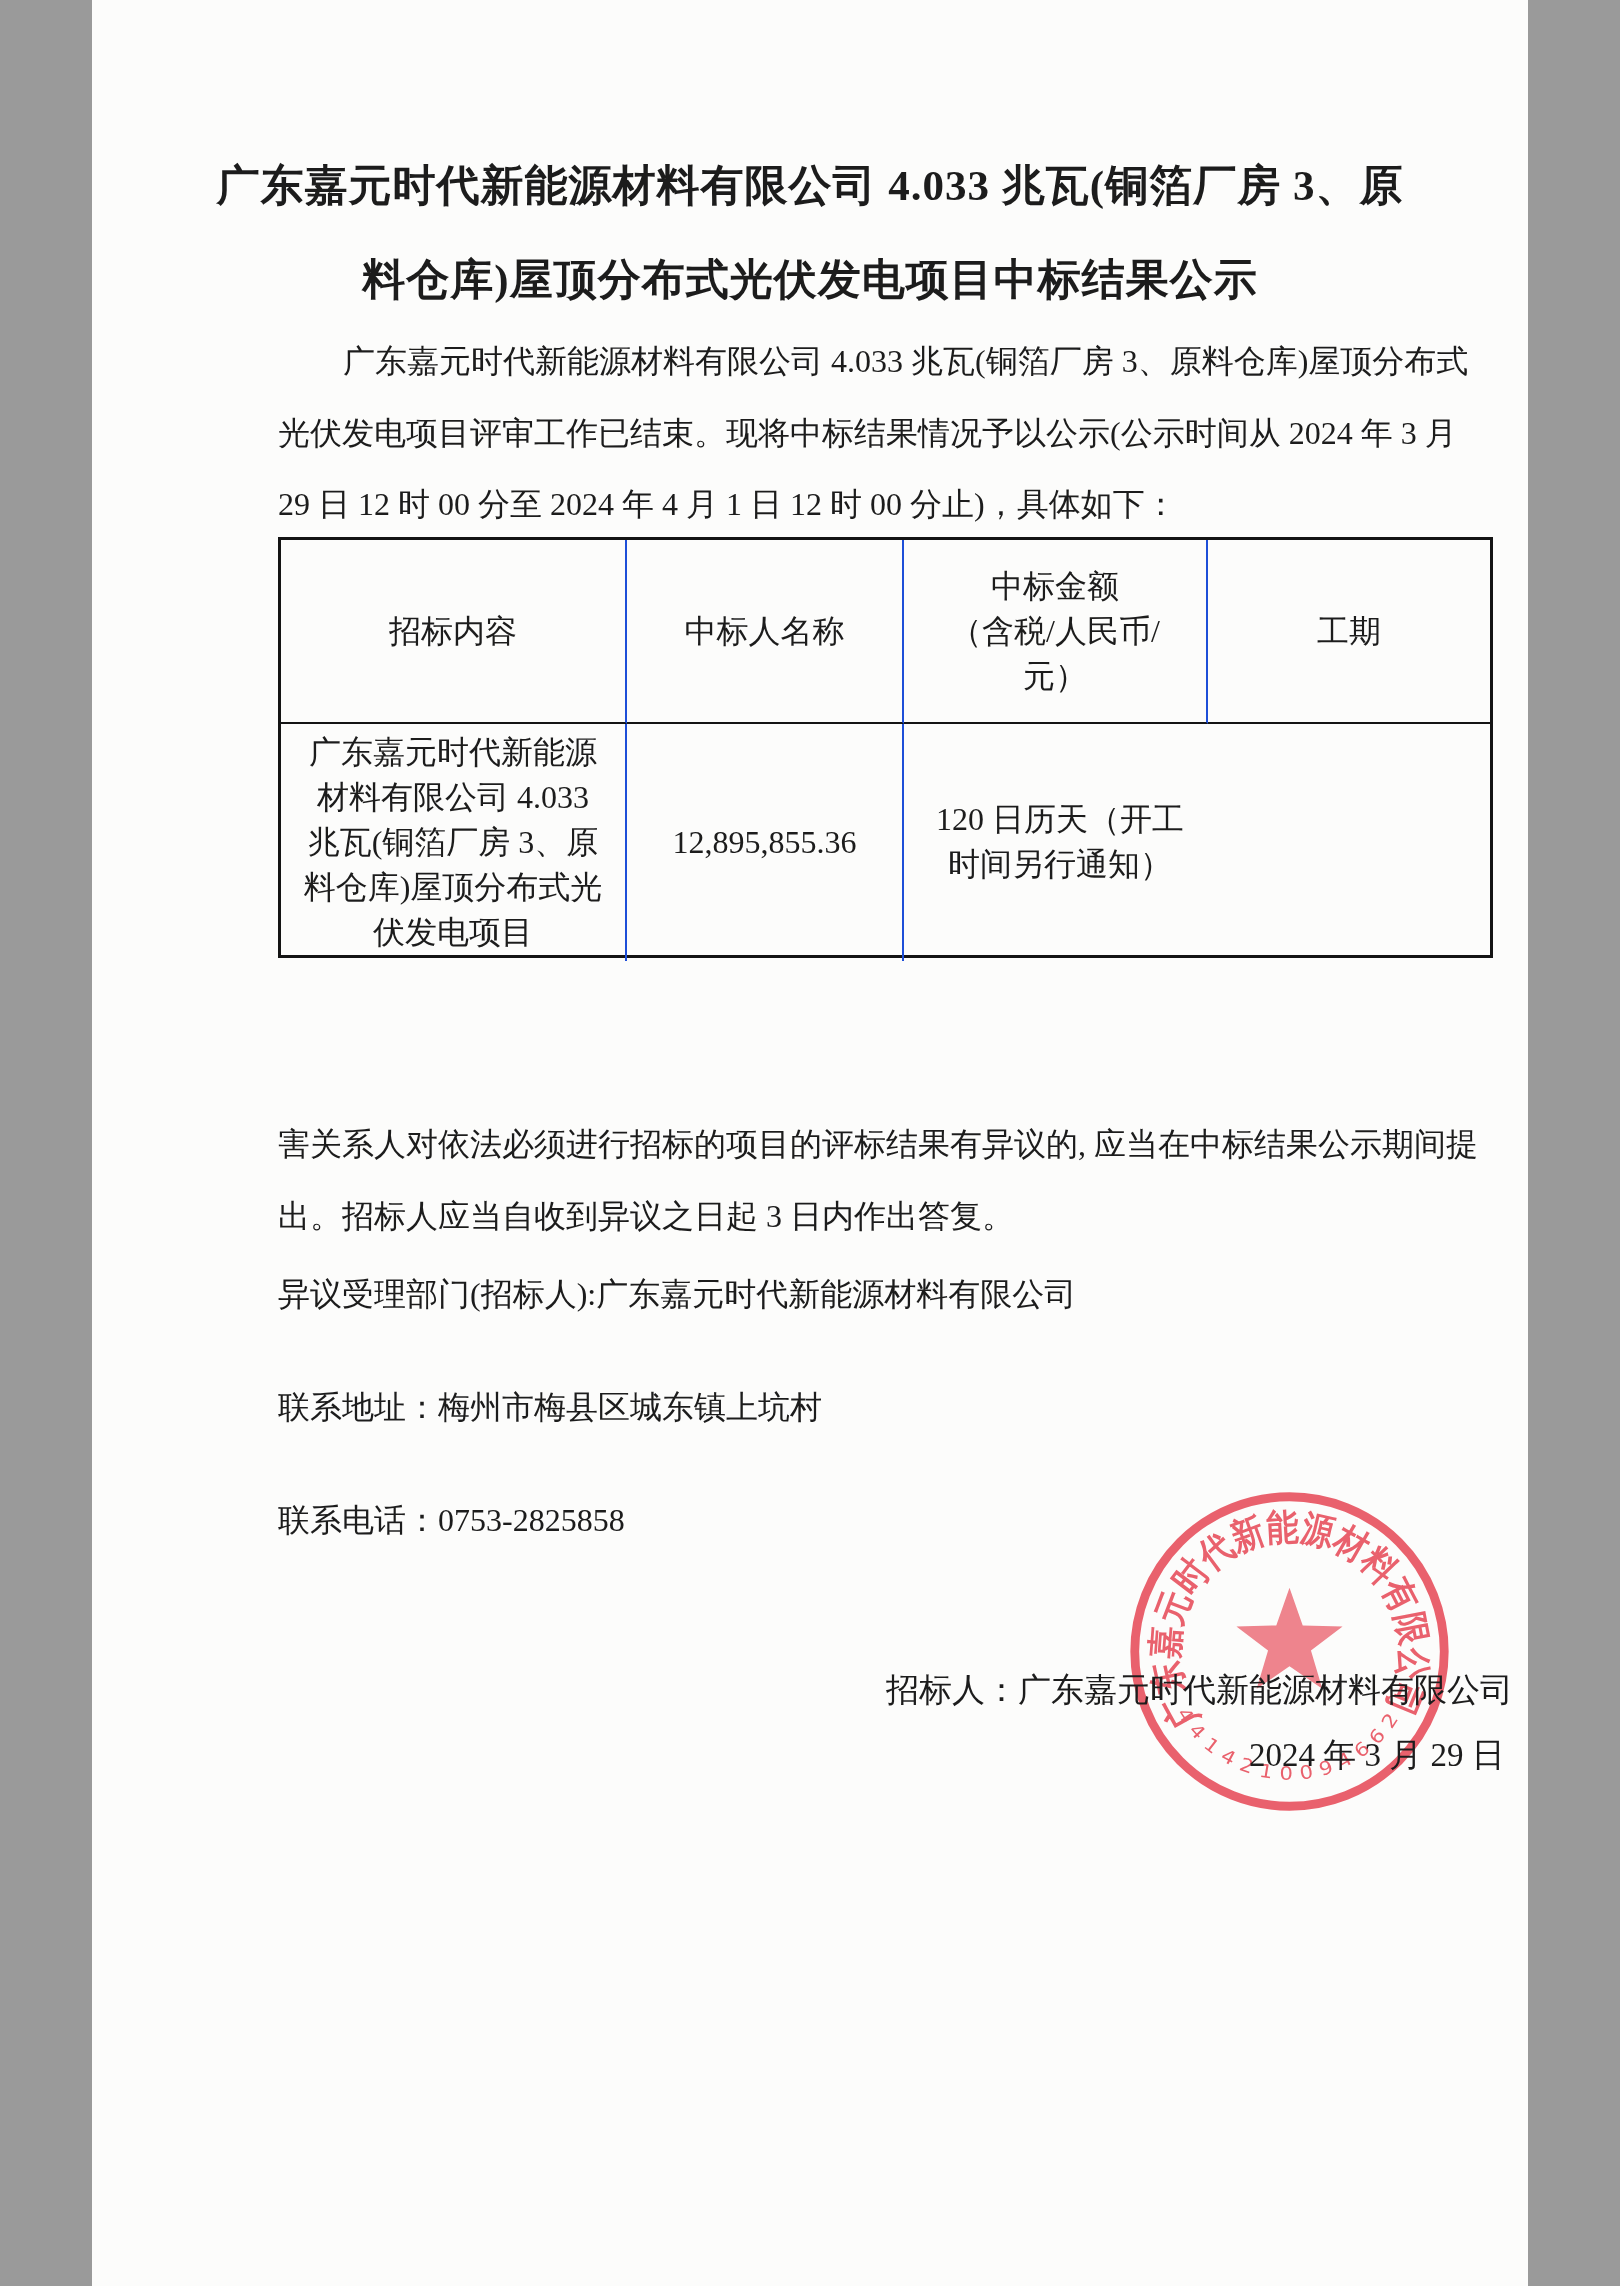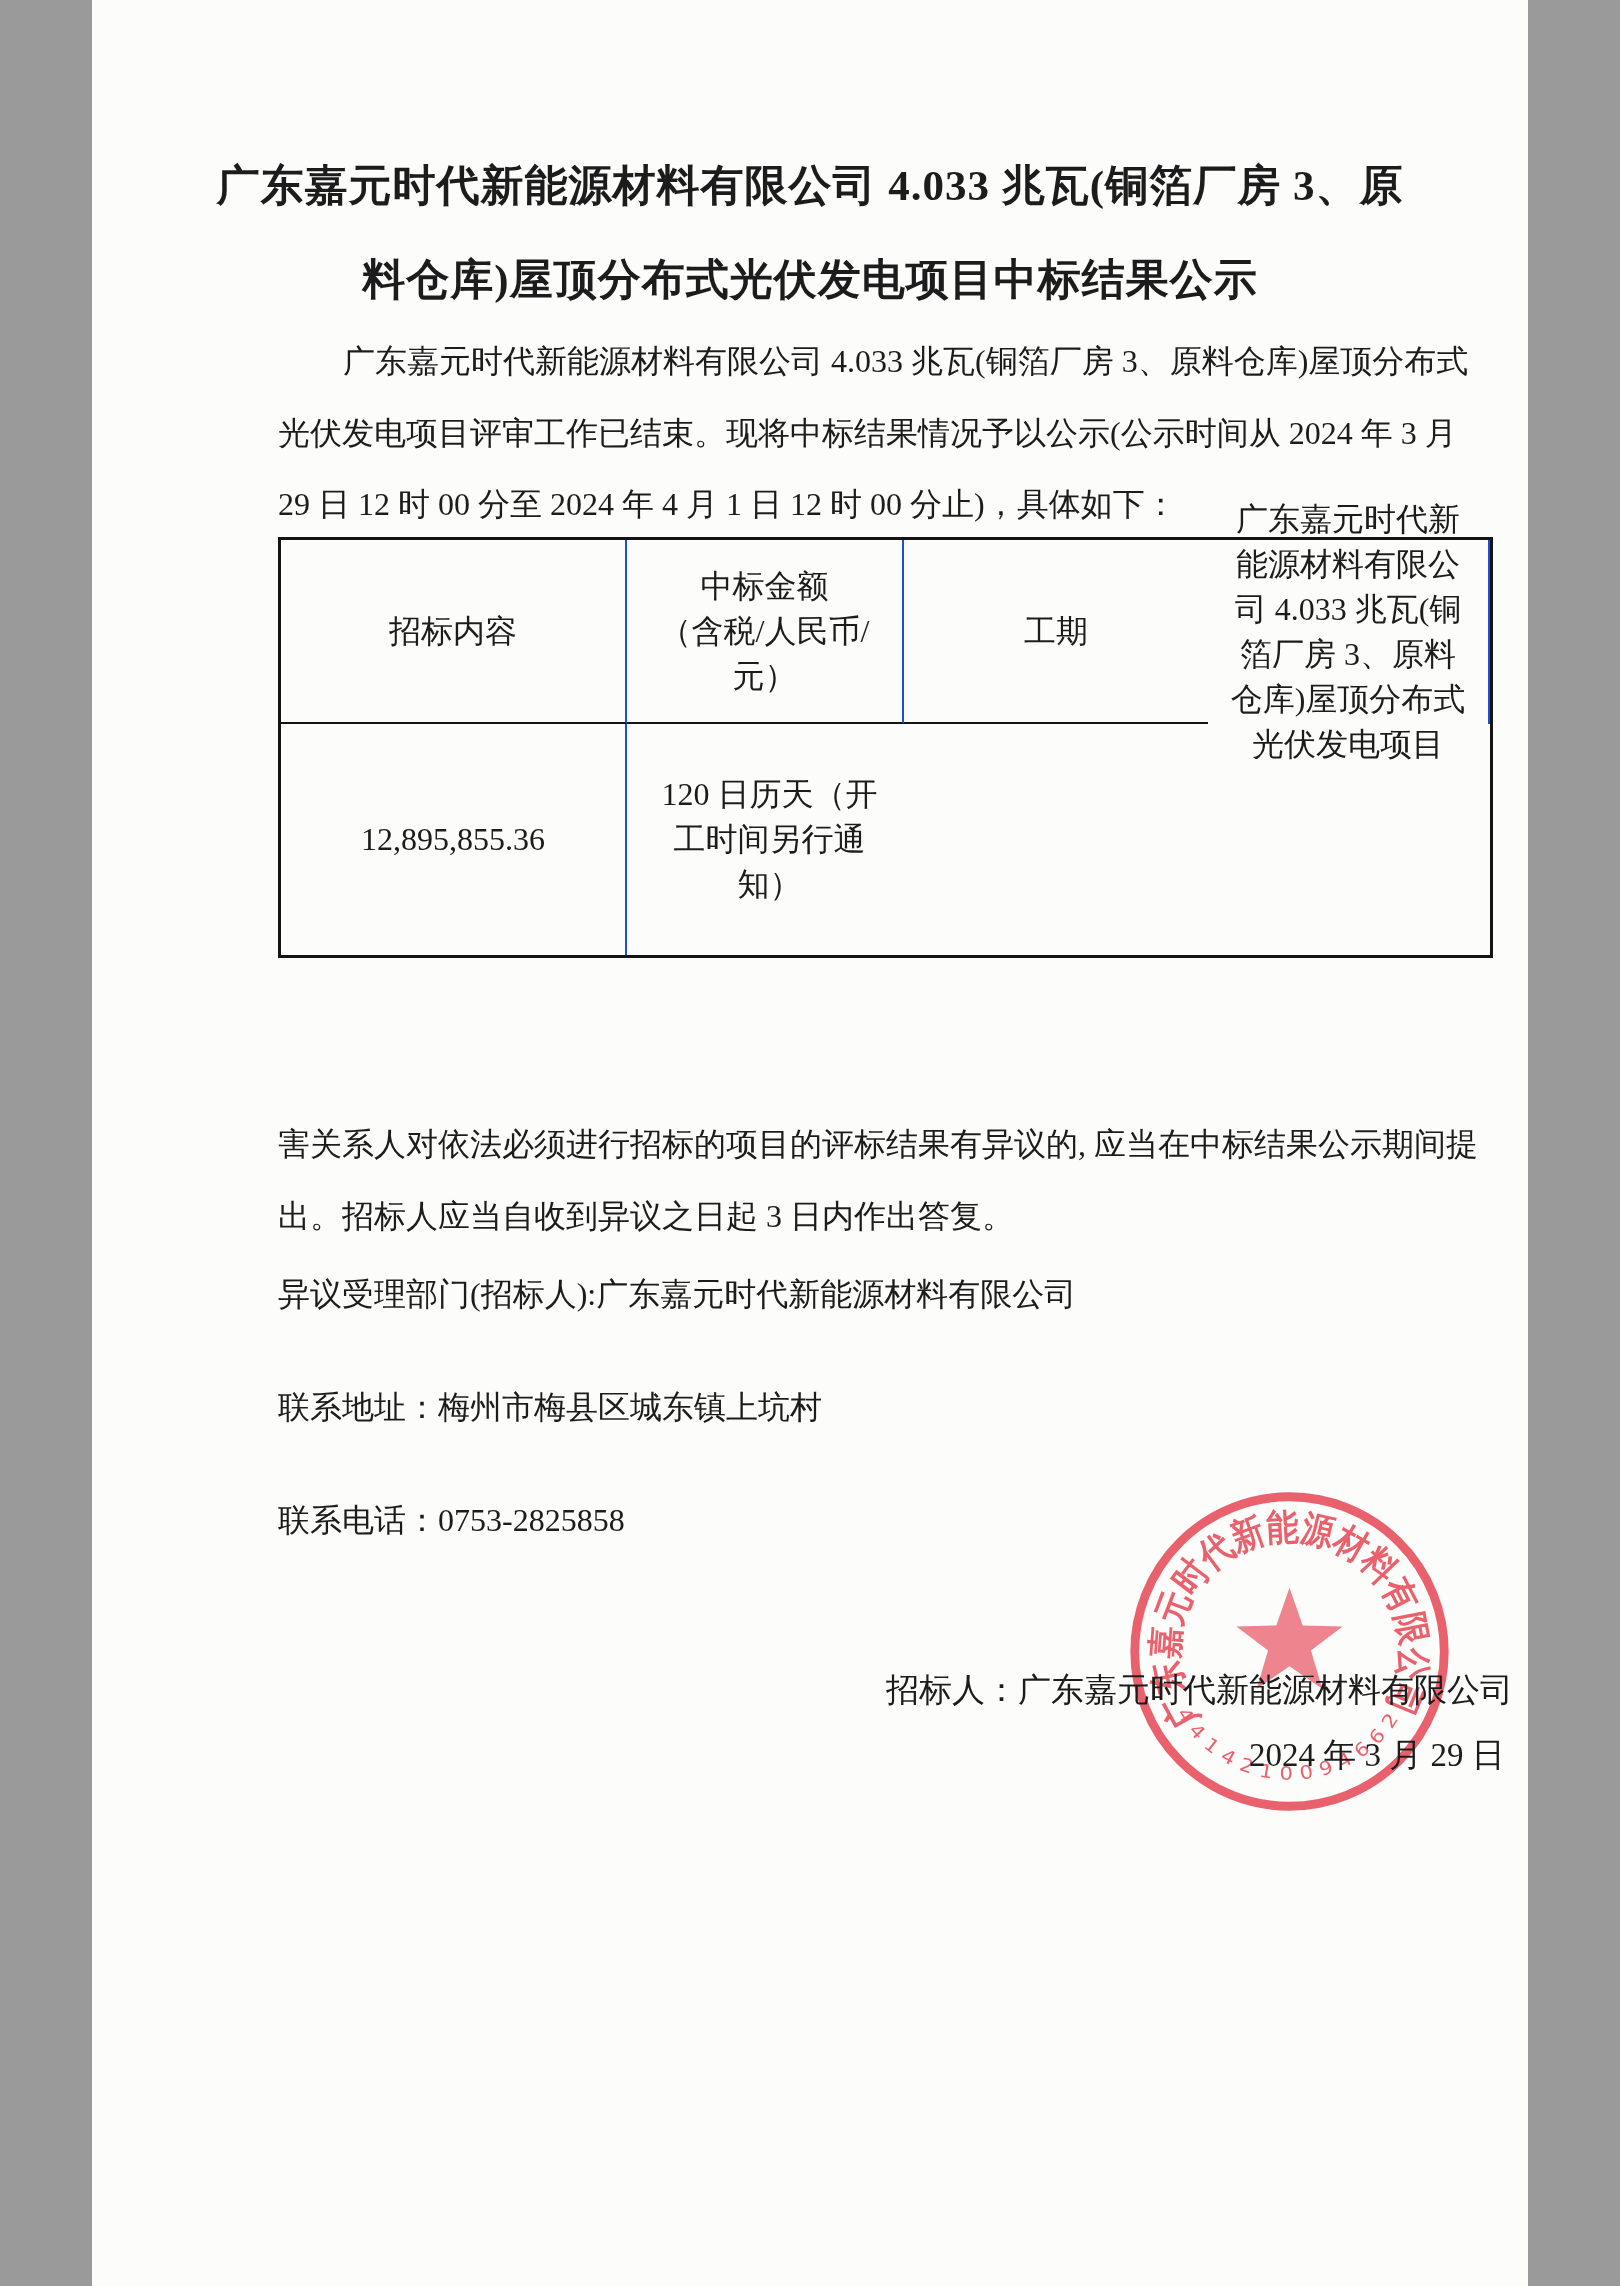--- a/index.html
+++ b/index.html
@@ -45,20 +45,23 @@
 
   <div class="line" style="left:251px;top:339px;">广东嘉元时代新能源材料有限公司 4.033 兆瓦(铜箔厂房 3、原料仓库)屋顶分布式</div>
   <div class="line" style="left:186px;top:411px;">光伏发电项目评审工作已结束。现将中标结果情况予以公示(公示时间从 2024 年 3 月</div>
   <div class="line" style="left:186px;top:482px;">29 日 12 时 00 分至 2024 年 4 月 1 日 12 时 00 分止)，具体如下：</div>
 
   <div class="doc-table">
     <div class="cell">
       <span>招标内容</span>
     </div>
     <div class="cell">
+      <span>中标人名称</span>
+    </div>
+    <div class="cell">
       <span>
         <span>中标金额</span><br>
         <span>（含税/人民币/元）</span>
       </span>
     </div>
     <div class="cell last-col">
       <span>工期</span>
     </div>
 
     <div class="cell last-row" style="white-space:normal;">

